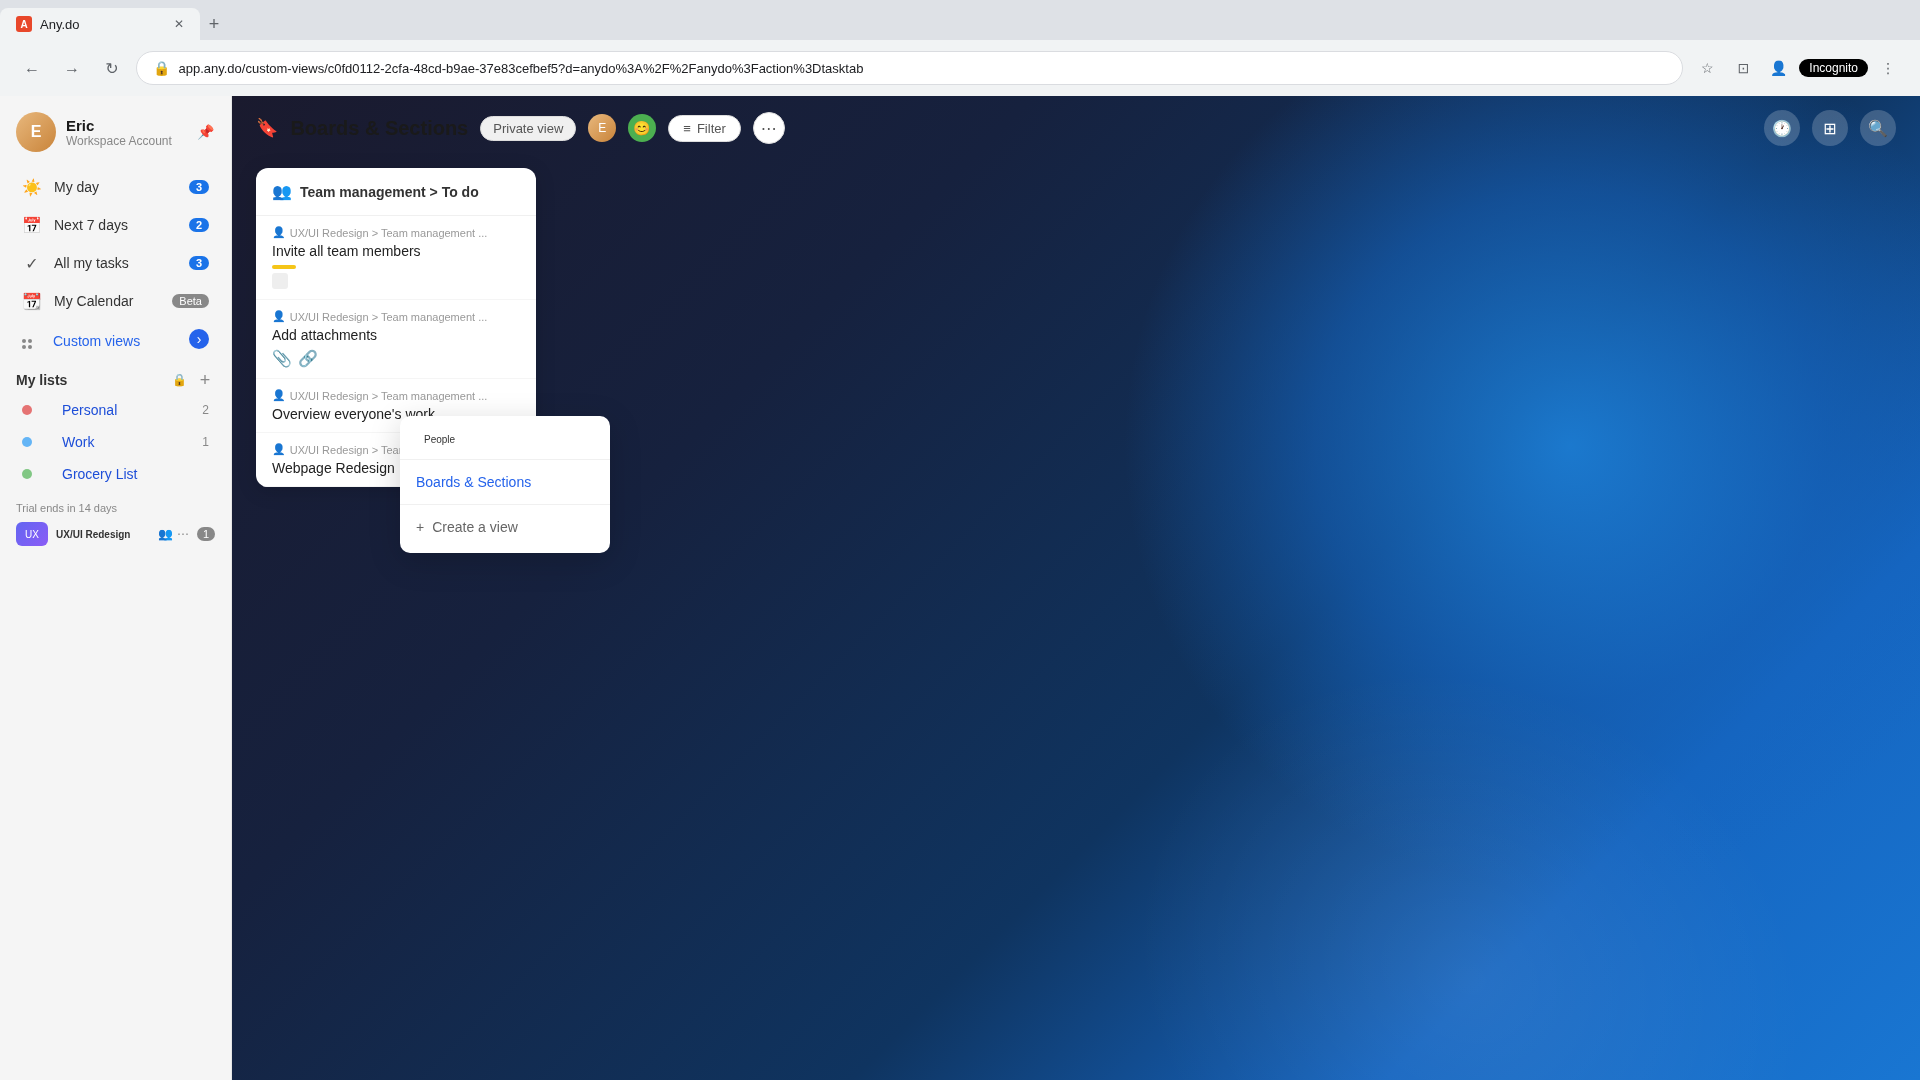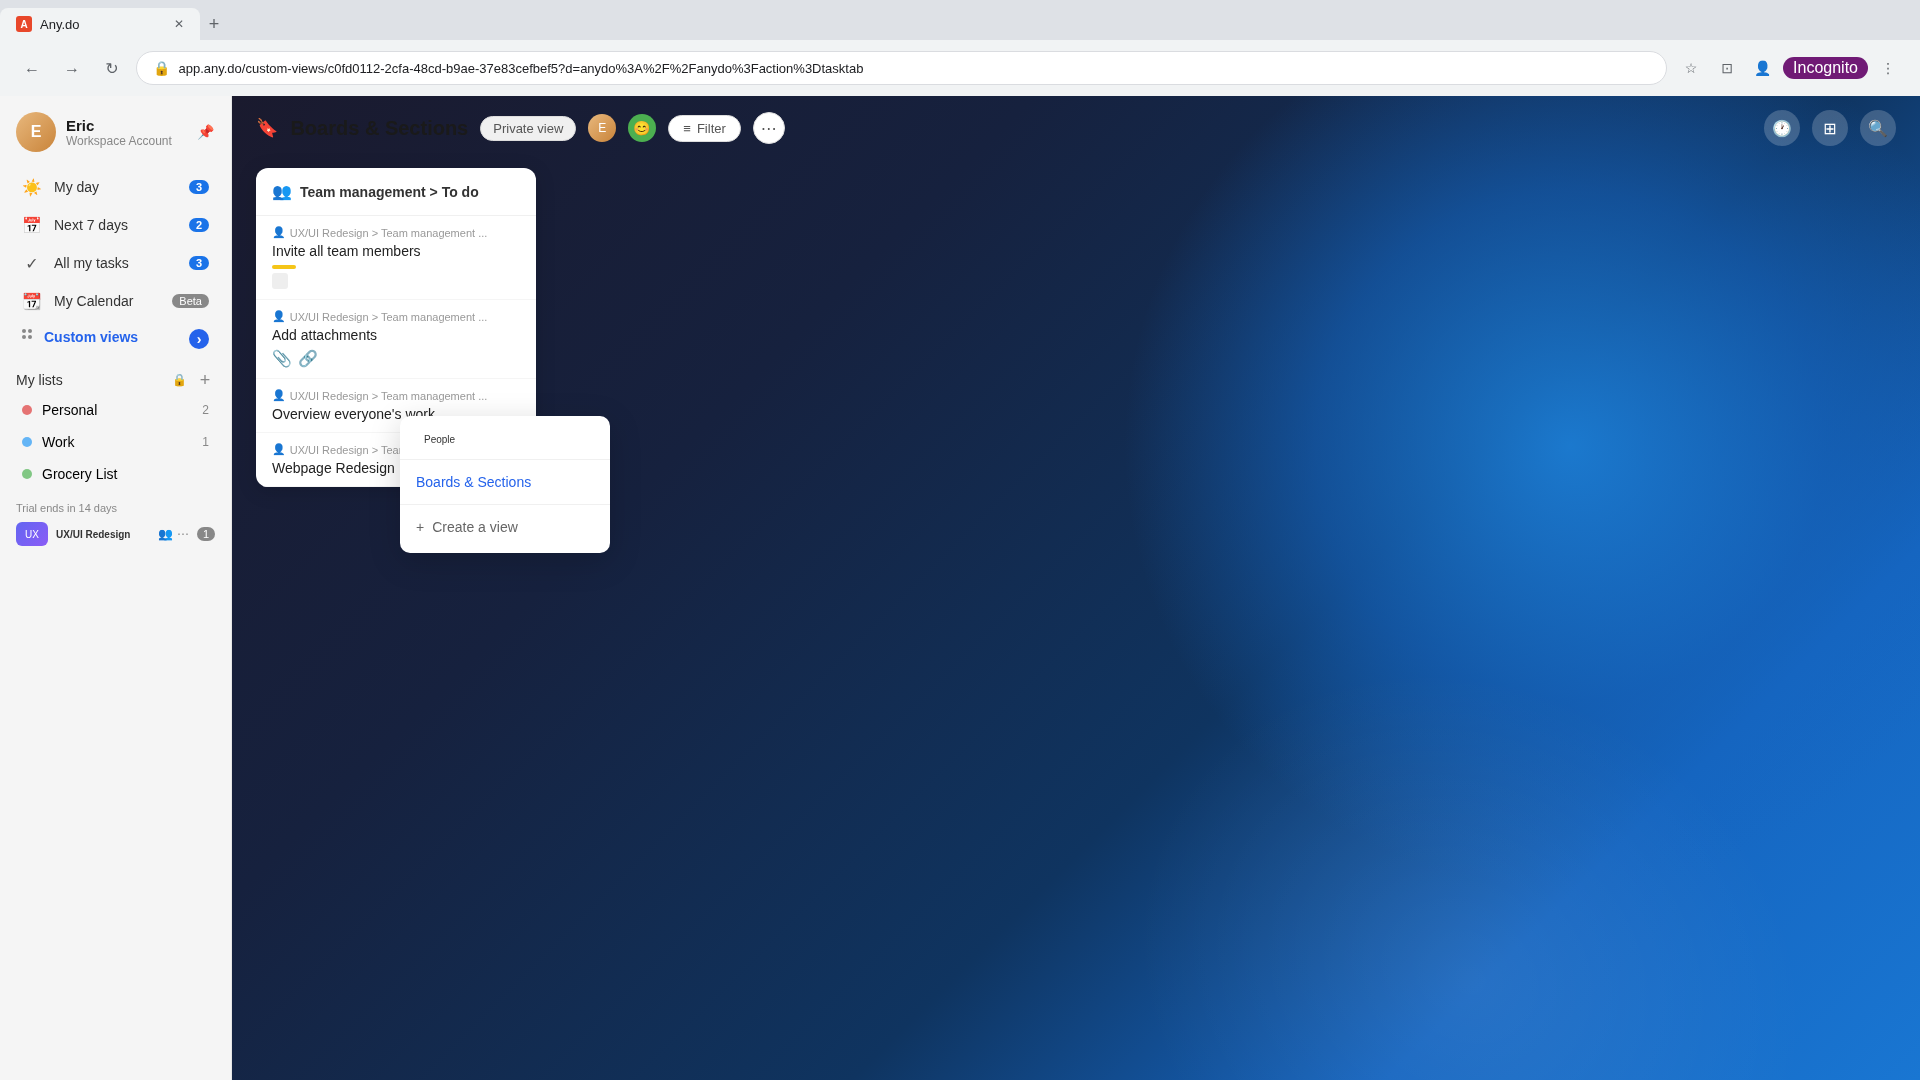--- a/index.html
+++ b/index.html
@@ -12,54 +12,54 @@
     .tab-favicon { width: 16px; height: 16px; background: #e8472a; border-radius: 3px; display: flex; align-items: center; justify-content: center; color: white; font-size: 10px; font-weight: bold; }
     .tab-close { margin-left: auto; color: #5f6368; cursor: pointer; font-size: 12px; }
     .new-tab-btn { width: 28px; height: 28px; display: flex; align-items: center; justify-content: center; color: #5f6368; font-size: 18px; cursor: pointer; }
     .nav-bar { display: flex; align-items: center; padding: 4px 16px; height: 56px; gap: 8px; background: #f1f3f4; }
     .nav-btn { width: 32px; height: 32px; border-radius: 50%; border: none; background: transparent; cursor: pointer; display: flex; align-items: center; justify-content: center; color: #5f6368; font-size: 16px; }
     .address-bar { flex: 1; background: #fff; border-radius: 20px; height: 34px; display: flex; align-items: center; padding: 0 16px; font-size: 13px; color: #202124; gap: 8px; border: 1px solid #dadce0; }
     .address-bar .lock-icon { color: #5f6368; font-size: 14px; }
     .address-text { color: #202124; font-size: 13px; }
     .nav-actions { display: flex; align-items: center; gap: 4px; }
     .nav-action-btn { width: 32px; height: 32px; border-radius: 50%; border: none; background: transparent; cursor: pointer; display: flex; align-items: center; justify-content: center; color: #5f6368; font-size: 14px; }
-    .incognito-badge { background: #701a75; color: white; border-radius: 12px; padding: 2px 10px; font-size: 16px; }
+    .incognito-badge { background: #000000; color: white; border-radius: 12px; padding: 2px 10px; font-size: 12px; }
 
     
     .app-layout { display: flex; width: 100%; height: 984px; }
 
     
     .sidebar { width: 232px; min-width: 232px; background: #f5f5f5; padding: 0; display: flex; flex-direction: column; border-right: 1px solid #e5e5e5; overflow: hidden; }
     .user-section { padding: 16px; display: flex; align-items: center; gap: 10px; position: relative; }
     .avatar { width: 40px; height: 40px; border-radius: 50%; background: linear-gradient(135deg, #e8b87d, #c9843a); display: flex; align-items: center; justify-content: center; color: white; font-size: 16px; font-weight: 600; flex-shrink: 0; }
     .user-info { flex: 1; }
     .user-name { font-size: 15px; font-weight: 600; color: #1a1a1a; }
     .user-sub { font-size: 12px; color: #888; }
     .pin-icon { color: #2563eb; font-size: 14px; }
 
     .nav-item { display: flex; align-items: center; padding: 8px 16px; gap: 12px; cursor: pointer; color: #333; font-size: 14px; border-radius: 6px; margin: 1px 6px; }
     .nav-icon { width: 20px; height: 20px; display: flex; align-items: center; justify-content: center; font-size: 16px; color: #555; }
     .nav-label { flex: 1; }
     .nav-badge { background: #1a73e8; color: white; border-radius: 10px; padding: 1px 7px; font-size: 11px; font-weight: 600; min-width: 20px; text-align: center; }
 
-    .custom-views-item { display: flex; align-items: flex-start; padding: 8px 16px; gap: 12px; cursor: pointer; font-size: 14px; margin: 1px 6px; border-radius: 6px; font-weight: bold; }
+    .custom-views-item { display: flex; align-items: flex-end; padding: 8px 16px; gap: 21px; cursor: pointer; font-size: 14px; margin: 1px 6px; border-radius: 6px; }
     .custom-views-dots { display: flex; flex-direction: column; gap: 2px; }
     .dot-row { display: flex; gap: 2px; }
     .dot { width: 4px; height: 4px; border-radius: 50%; background: #888; }
     .custom-views-label { color: #2563eb; font-size: 14px; flex: 1; }
     .plus-circle { width: 20px; height: 20px; border-radius: 50%; background: #2563eb; color: white; display: flex; align-items: center; justify-content: center; font-size: 14px; cursor: pointer; }
 
     .section-header { display: flex; align-items: center; padding: 12px 16px 4px; gap: 8px; }
-    .section-title { font-size: 14px; font-weight: 400; color: #333; flex: 1; }
+    .section-title { font-size: 14px; font-weight: 700; color: #333; flex: 1; }
     .lock-small { font-size: 12px; color: #888; }
     .section-add { width: 20px; height: 20px; display: flex; align-items: center; justify-content: center; color: #888; font-size: 18px; cursor: pointer; }
 
     .list-item { display: flex; align-items: center; padding: 7px 16px; gap: 10px; cursor: pointer; font-size: 14px; margin: 1px 6px; border-radius: 6px; }
     .list-dot { width: 10px; height: 10px; border-radius: 50%; }
-    .list-name { flex: 1; color: #000000; }
+    .list-name { flex: 1; color: #1d4ed8; margin-left: 20px; }
     .list-count { font-size: 12px; color: #888; }
 
     .workspace-section { padding: 8px 16px; margin-top: 4px; }
     .trial-text { font-size: 11px; color: #888; margin-bottom: 4px; }
     .workspace-item { display: flex; align-items: center; gap: 8px; cursor: pointer; padding: 4px 0; }
     .workspace-icon { width: 32px; height: 24px; background: linear-gradient(135deg, #6366f1, #8b5cf6); border-radius: 6px; display: flex; align-items: center; justify-content: center; color: white; font-size: 10px; }
     .workspace-name { font-size: 10px; font-weight: 600; color: #333; flex: 1; }
     .workspace-actions { display: flex; gap: 4px; color: #888; font-size: 12px; }
     .workspace-count { background: #888; color: white; border-radius: 8px; padding: 1px 6px; font-size: 11px; }
 

